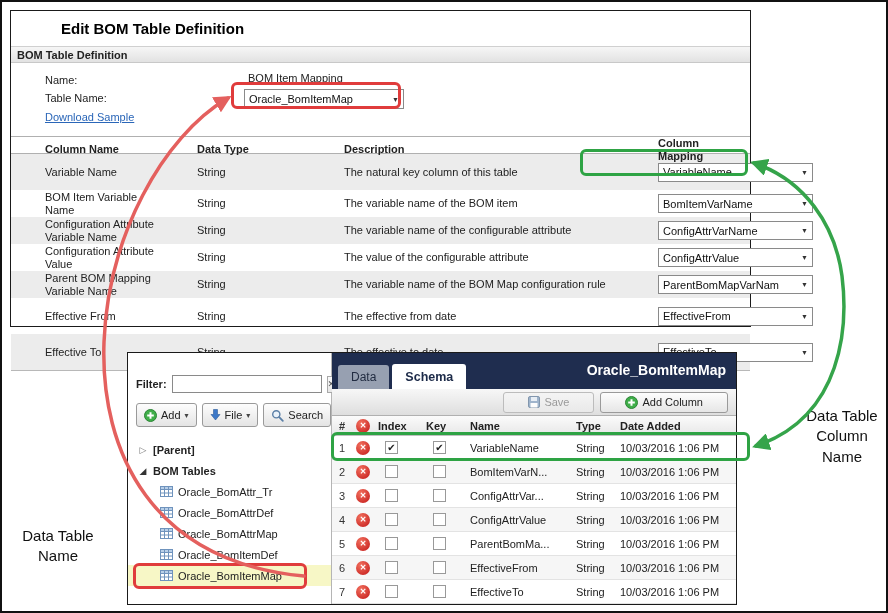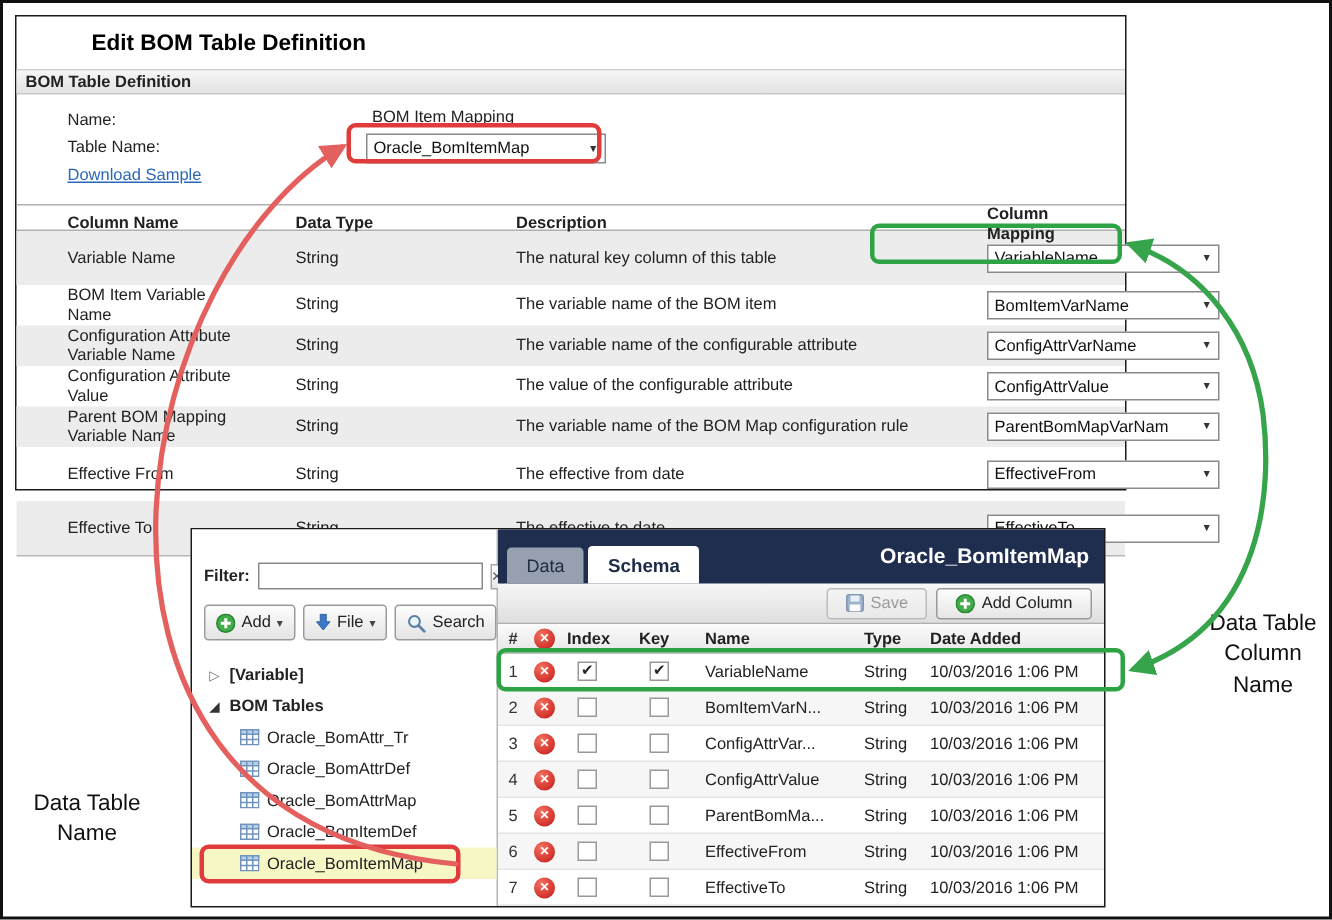--- a/index.html
+++ b/index.html
@@ -60,21 +60,21 @@
   .right-region { flex:1; display:flex; flex-direction:column; position:relative; min-width:0; }
   .dark-header { height:36px; background:#1f2d4f; position:relative; flex:none; }
   .tabs { position:absolute; left:6px; bottom:0; display:flex; gap:3px; align-items:flex-end; }
   .tab { padding:12px 13px; display:flex; align-items:center; border-radius:3px 3px 0 0; cursor:pointer; }
   .tab-inactive { background:#97a0b1; color:#222c42; height:21px; font-size:12px; }
   .tab-active { background:#fff; color:#1c2a48; height:25px; font-weight:bold; font-size:12.5px; }
   .dh-title { position:absolute; right:10px; top:9px; color:#fff; font-weight:bold; font-size:14px; }
 
   .rr-toolbar { height:27px; background:linear-gradient(#f7f7f7,#dedede); border-bottom:1px solid #b0b0b0;
                 display:flex; justify-content:flex-end; align-items:center; gap:6px; padding-right:8px; flex:none; }
-  .tb-btn { display:flex; align-items:center; gap:4px; height:21px; padding:0 12px;
+  .tb-btn { display:flex; align-items:center; gap:4px; height:21px; padding:0 24px;
             border:1px solid #9a9a9a; border-radius:3px; background:linear-gradient(#fdfdfd,#e6e6e6);
             font-size:11px; cursor:pointer; }
   .tb-btn.disabled { color:#9a9a9a; border-color:#bcbcbc; background:linear-gradient(#f4f4f4,#e9e9e9); cursor:default; }
 
   .schema { flex:1; overflow:hidden; background:#fff; }
   .s-row { display:grid; grid-template-columns:20px 24px 48px 44px 106px 44px 1fr; align-items:center; }
   .s-row.hdr { height:20px; background:linear-gradient(#fbfbfb,#e7e7e7); border-bottom:1px solid #c0c0c0;
                font-weight:bold; }
   .s-row.body { height:24px; border-bottom:1px solid #e3e3e3; }
   .s-row.alt { background:#f6f6f6; }
@@ -236,21 +236,21 @@
                 <line x1="8.2" y1="8.2" x2="11.8" y2="11.8" stroke="#5b7fa6" stroke-width="1.8" stroke-linecap="round"></line>
               </svg>
             </span>
           <span>Search</span>
         </div>
       </div>
 
       <div class="tree">
         <div class="tree-item">
           <span class="expander">▷</span>
-          <span class="tree-bold">[Variable]</span>
+          <span class="tree-bold">[Parent]</span>
         </div>
         <div class="tree-item">
           <span class="expander open">◢</span>
           <span class="tree-bold">BOM Tables</span>
         </div>
 
         <div class="tree-item child">
           <span class="tree-icon">
               <svg width="13" height="11" viewBox="0 0 13 11">
                 <rect x="0.5" y="0.5" width="12" height="10" fill="#fff" stroke="#6f93bd"></rect>

